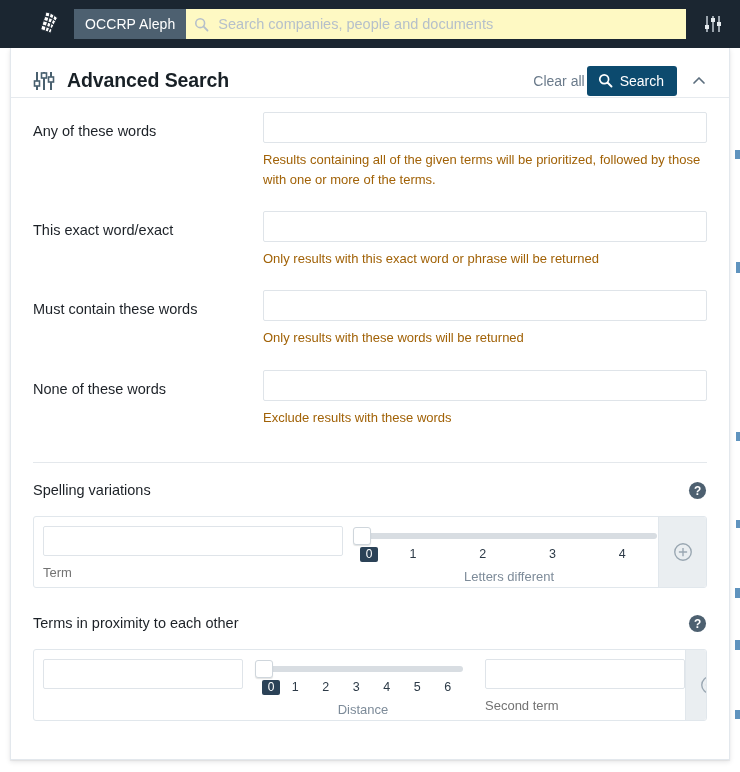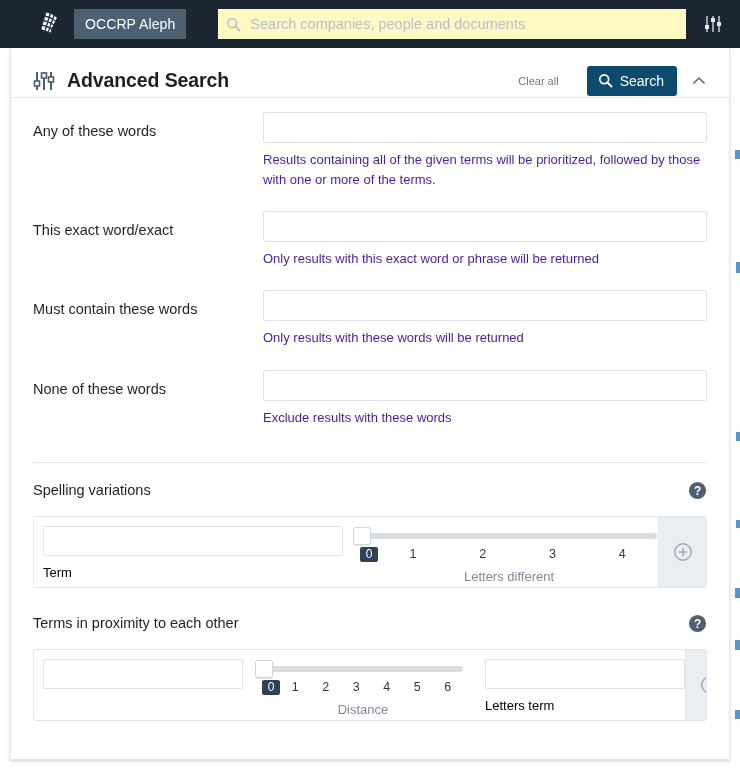--- a/index.html
+++ b/index.html
@@ -19,21 +19,21 @@
     display: flex; align-items: center;
     padding: 0 14px 0 26px;
     z-index: 40;
   }
   .logo-wrap { width: 44px; display: flex; align-items: center; justify-content: center; }
   .logo-svg { display: block; }
 
   .searchbar {
     flex: 1; height: 30px;
     display: flex; align-items: stretch;
-    margin-left: 4px; margin-right: 14px; gap: 32px;
+    margin-left: 4px; margin-right: 14px;
   }
   .brand-tag {
     background: #4d6070;
     color: #ffffff;
     font-size: 14px;
     display: flex; align-items: center;
     padding: 0 11px;
     white-space: nowrap;
     letter-spacing: .1px;
   }
@@ -81,23 +81,23 @@
   }
   .panel-head .eq-icon { margin-right: 12px; flex: none; }
   .panel-title {
     font-size: 19.5px;
     color: #182026;
     font-weight: bold;
     letter-spacing: -.1px;
     flex: 1;
   }
   .clear-all {
-    font-size: 11px;
+    font-size: 14px;
     color: #6b7b8b;
-    margin-right: 28px;
+    margin-right: 2px;
     cursor: pointer;
     white-space: nowrap;
   }
   .search-btn {
     background: #0c4a6e;
     color: #ffffff;
     border: none; border-radius: 3px;
     height: 30px;
     padding: 0 13px 0 11px;
     font-size: 14px;
@@ -133,21 +133,21 @@
     border-radius: 2px;
     background: #ffffff;
     padding: 0 9px;
     font-size: 14px;
     font-family: "Liberation Sans", sans-serif;
     color: #182026;
     outline: none;
   }
   .helper {
     font-size: 13px;
-    color: #4c1d95;
+    color: #a16207;
     line-height: 1.55;
     margin: 7px 0 18px 0;
     max-width: 445px;
   }
 
   hr.sep {
     border: none;
     border-top: 1px solid #e4e8ec;
     margin: 16px 0 0 0;
   }
@@ -178,21 +178,21 @@
     flex: 1;
     display: flex;
     align-items: flex-start;
     padding: 9px 0 0 9px;
     position: relative;
   }
   .term-col { display: flex; flex-direction: column; }
   .term-col .txt-input { height: 30px; }
   .sublabel {
     font-size: 13px;
-    color: #000000;
+    color: #737373;
     margin-top: 9px;
   }
 
   
   .slider-col { position: relative; padding-top: 7px; }
   .slider-track {
     height: 6px;
     background: #d8dde2;
     border-radius: 3px;
     position: relative;
@@ -424,21 +424,21 @@
               <div class="tick">2</div>
               <div class="tick">3</div>
               <div class="tick">4</div>
               <div class="tick">5</div>
               <div class="tick">6</div>
             </div>
             <div class="tick-label">Distance</div>
           </div>
           <div class="term-col" style="width:200px; margin-left:22px;">
             <input class="txt-input" type="text" value="" style="">
-            <div class="sublabel">Letters term</div>
+            <div class="sublabel">Second term</div>
           </div>
         </div>
         <div class="add-col">
           <svg width="22" height="22" viewBox="0 0 24 24">
             <circle cx="12" cy="12" r="9" fill="none" stroke="#9aa7b2" stroke-width="1.5"></circle>
             <line x1="12" y1="7.5" x2="12" y2="16.5" stroke="#9aa7b2" stroke-width="1.5"></line>
             <line x1="7.5" y1="12" x2="16.5" y2="12" stroke="#9aa7b2" stroke-width="1.5"></line>
           </svg>
         </div>
       </div>

